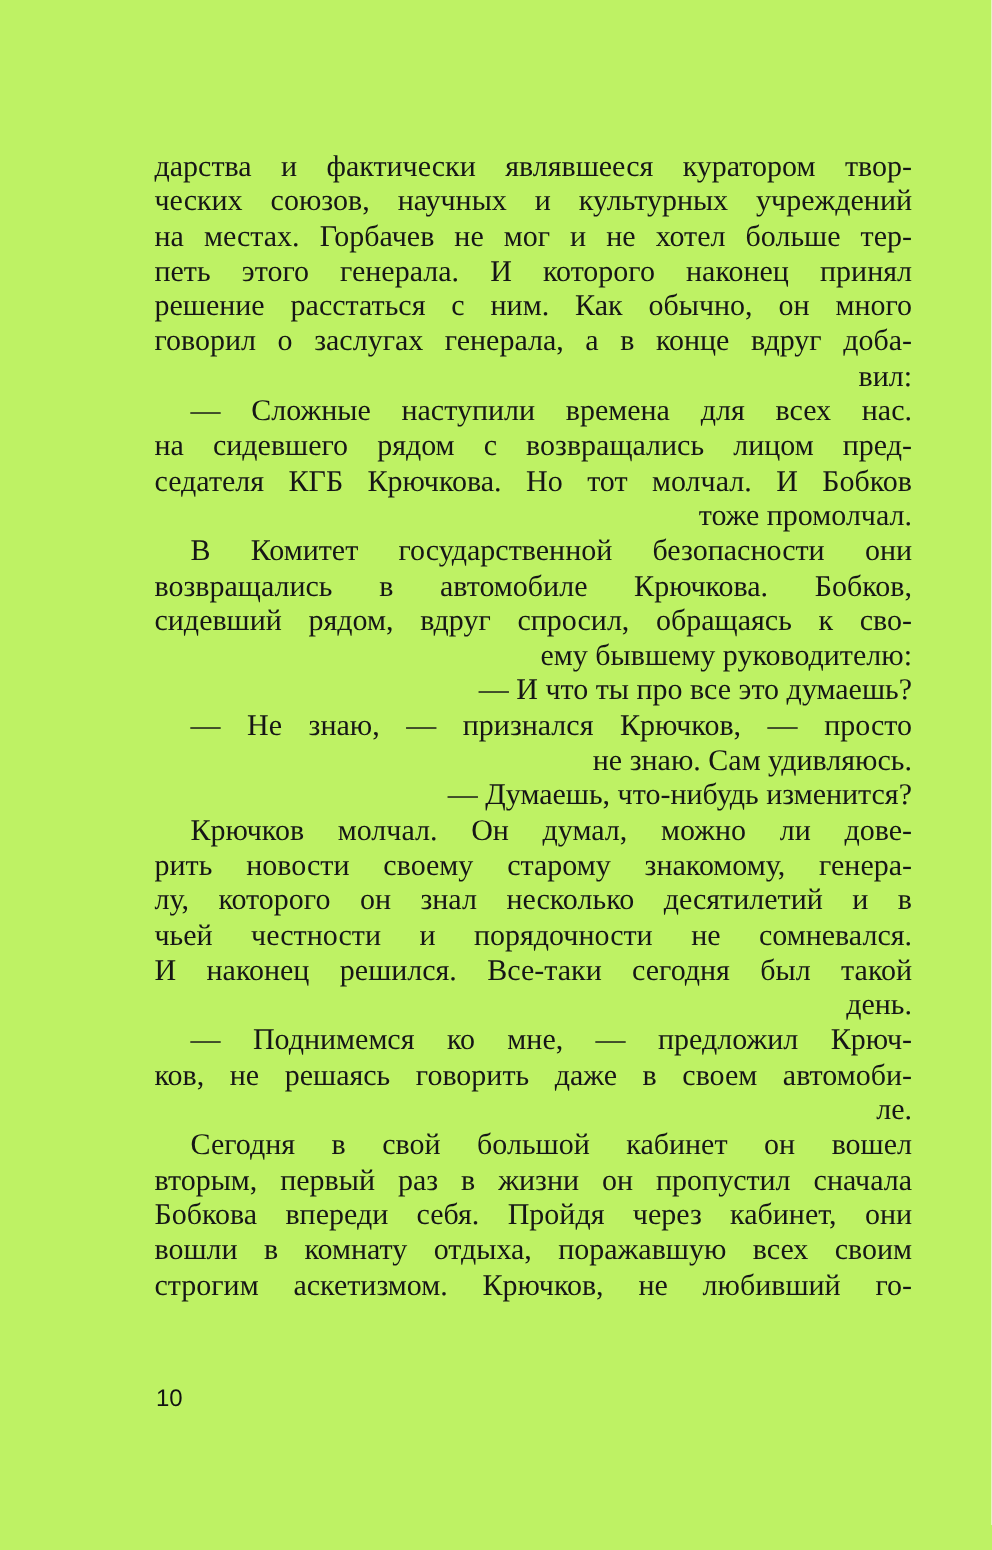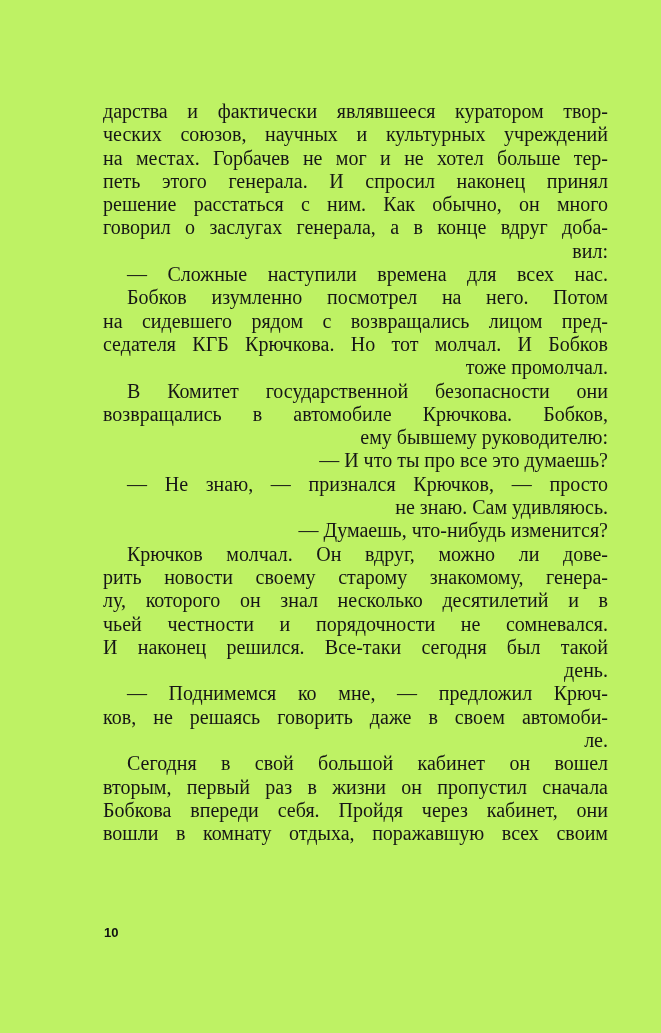--- a/index.html
+++ b/index.html
@@ -33,58 +33,59 @@
     text-align-last: justify;
   }
   .line.indent {
     text-indent: 24px;
   }
   .folio {
     position: absolute;
     left: 104px;
     top: 922px;
     font-family: "Liberation Sans", "DejaVu Sans", sans-serif;
-    font-weight: 700;
-    font-size: 13px;
+    font-weight: 400;
+    font-size: 16px;
     line-height: 22px;
     color: #111111;
   }
 </style>
 </head>
 <body>
 
 <div class="page">
   <div class="text-block">
       <div class="line just">дарства и фактически являвшееся куратором твор-</div>
       <div class="line just">ческих союзов, научных и культурных учреждений</div>
       <div class="line just">на местах. Горбачев не мог и не хотел больше тер-</div>
-      <div class="line just">петь этого генерала. И спросил наконец принял</div>
+      <div class="line just">петь этого генерала. И которого наконец принял</div>
       <div class="line just">решение расстаться с ним. Как обычно, он много</div>
       <div class="line just">говорил о заслугах генерала, а в конце вдруг доба-</div>
       <div class="line">вил:</div>
       <div class="line indent just">— Сложные наступили времена для всех нас.</div>
-      <div class="line indent just">Бобков изумленно посмотрел на него. Потом</div>
       <div class="line just">на сидевшего рядом с возвращались лицом пред-</div>
       <div class="line just">седателя КГБ Крючкова. Но тот молчал. И Бобков</div>
       <div class="line">тоже промолчал.</div>
       <div class="line indent just">В Комитет государственной безопасности они</div>
       <div class="line just">возвращались в автомобиле Крючкова. Бобков,</div>
+      <div class="line just">сидевший рядом, вдруг спросил, обращаясь к сво-</div>
       <div class="line">ему бывшему руководителю:</div>
       <div class="line indent">— И что ты про все это думаешь?</div>
       <div class="line indent just">— Не знаю, — признался Крючков, — просто</div>
       <div class="line">не знаю. Сам удивляюсь.</div>
       <div class="line indent">— Думаешь, что-нибудь изменится?</div>
-      <div class="line indent just">Крючков молчал. Он вдруг, можно ли дове-</div>
+      <div class="line indent just">Крючков молчал. Он думал, можно ли дове-</div>
       <div class="line just">рить новости своему старому знакомому, генера-</div>
       <div class="line just">лу, которого он знал несколько десятилетий и в</div>
       <div class="line just">чьей честности и порядочности не сомневался.</div>
       <div class="line just">И наконец решился. Все-таки сегодня был такой</div>
       <div class="line">день.</div>
       <div class="line indent just">— Поднимемся ко мне, — предложил Крюч-</div>
       <div class="line just">ков, не решаясь говорить даже в своем автомоби-</div>
       <div class="line">ле.</div>
       <div class="line indent just">Сегодня в свой большой кабинет он вошел</div>
       <div class="line just">вторым, первый раз в жизни он пропустил сначала</div>
       <div class="line just">Бобкова впереди себя. Пройдя через кабинет, они</div>
       <div class="line just">вошли в комнату отдыха, поражавшую всех своим</div>
+      <div class="line just">строгим аскетизмом. Крючков, не любивший го-</div>
     </div>
   <div class="folio">10</div>
 </div>
 
 </body></html>

